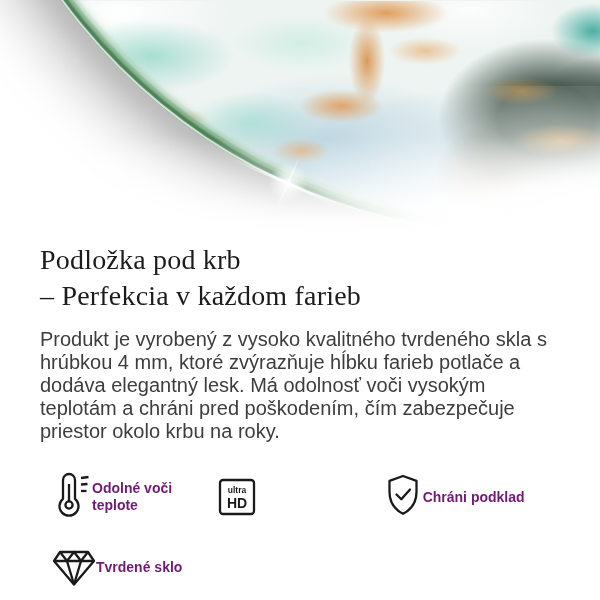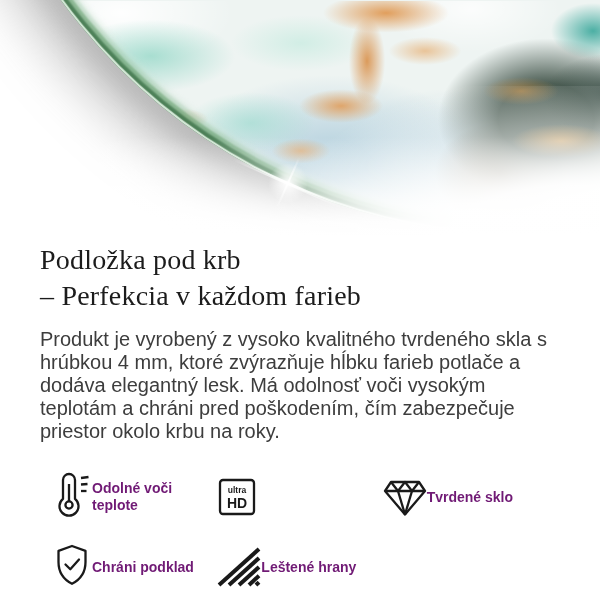--- a/index.html
+++ b/index.html
@@ -142,52 +142,38 @@
           <svg width="40" height="40" viewBox="0 0 40 40">
             <rect class="stroke" x="3" y="3" width="34" height="34" rx="3"></rect>
             <text class="badge-top" x="20" y="16" text-anchor="middle">ultra</text>
             <text class="badge-hd" x="20" y="31" text-anchor="middle">HD</text>
           </svg>
         </div>
       </div>
 
       <div class="feature">
         <div class="icon-box">
+          <svg width="40" height="44" viewBox="0 0 40 44">
+            <path class="stroke" stroke-linejoin="round" d="M20,3 L33.5,7.8 V19 C33.5,29.8 27.8,36.8 20,40.8 C12.2,36.8 6.5,29.8 6.5,19 V7.8 Z"></path>
+            <polyline class="stroke" stroke-linecap="round" stroke-linejoin="round" points="13.5,21.5 18.3,26.2 27,16.5"></polyline>
+          </svg>
+        </div>
+        <div class="f-label">Chráni podklad</div>
+      </div>
+
+      <div class="feature">
+        <div class="icon-box">
           <svg width="44" height="39" viewBox="0 0 44 39">
             <path class="stroke" stroke-linejoin="round" d="M8,4 H36 L42,13 L22,36.5 L2,13 Z"></path>
             <polyline class="stroke" stroke-linejoin="round" points="8,4 15,13 22,4 29,13 36,4"></polyline>
             <line class="stroke" x1="2" y1="13" x2="42" y2="13"></line>
             <line class="stroke" x1="15" y1="13" x2="22" y2="36.5"></line>
             <line class="stroke" x1="29" y1="13" x2="22" y2="36.5"></line>
           </svg>
         </div>
         <div class="f-label">Tvrdené sklo</div>
       </div>
 
-      <div class="feature">
-        <div class="icon-box">
-          <svg width="40" height="44" viewBox="0 0 40 44">
-            <path class="stroke" stroke-linejoin="round" d="M20,3 L33.5,7.8 V19 C33.5,29.8 27.8,36.8 20,40.8 C12.2,36.8 6.5,29.8 6.5,19 V7.8 Z"></path>
-            <polyline class="stroke" stroke-linecap="round" stroke-linejoin="round" points="13.5,21.5 18.3,26.2 27,16.5"></polyline>
-          </svg>
-        </div>
-        <div class="f-label">Chráni podklad</div>
-      </div>
-
-      <div class="feature">
-        <div class="icon-box">
-          <svg width="44" height="40" viewBox="0 0 44 40">
-            <g stroke="#1a1a1a" stroke-width="4" fill="none">
-              <line x1="2" y1="38" x2="42" y2="2"></line>
-              <line x1="12" y1="38" x2="42" y2="11"></line>
-              <line x1="22" y1="38" x2="42" y2="20"></line>
-              <line x1="32" y1="38" x2="42" y2="28.8"></line>
-              <line x1="38.9" y1="38" x2="42" y2="35.2"></line>
-            </g>
-          </svg>
-        </div>
-        <div class="f-label">Leštené hrany</div>
-      </div>
 
 
     </div>
   </div>
 </div>
 
 </body></html>

